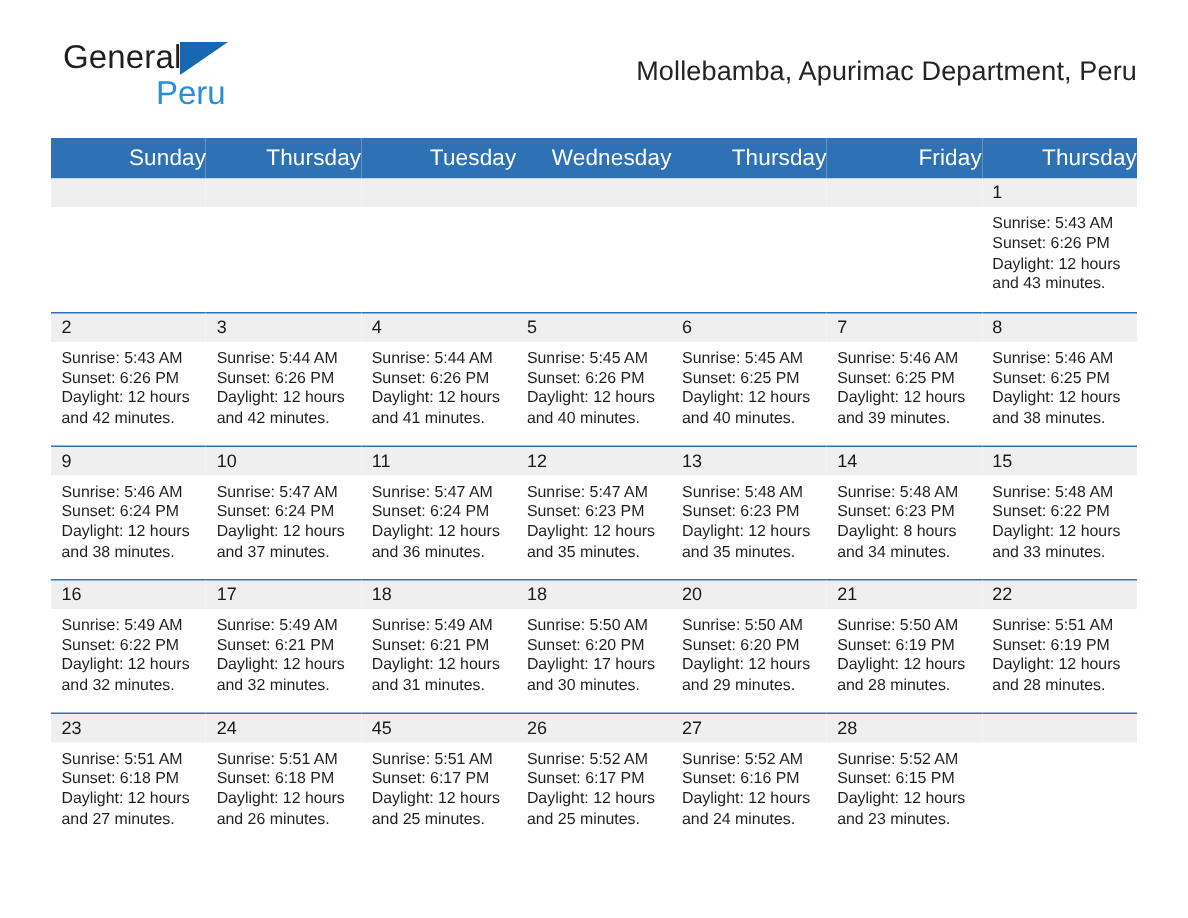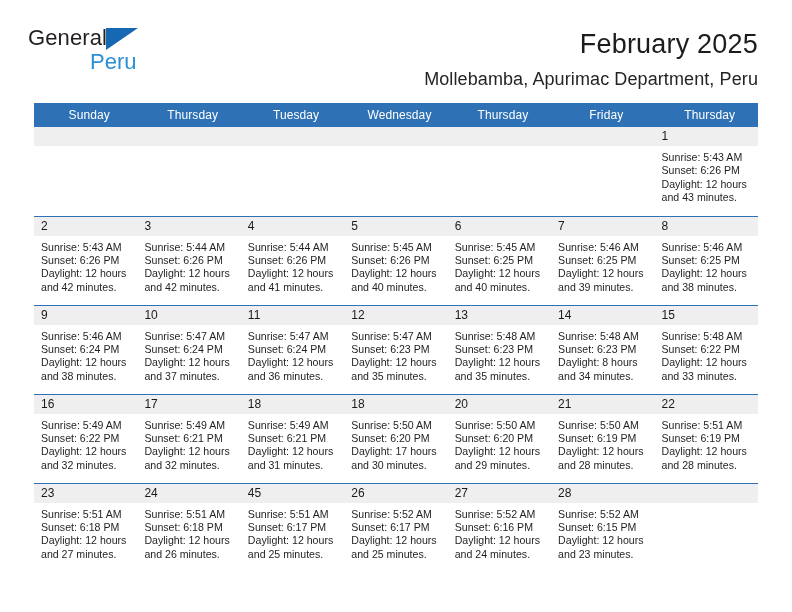--- a/index.html
+++ b/index.html
@@ -19,21 +19,21 @@
     width: 792px;
     height: 612px;
     box-sizing: border-box;
   }
 
   
   .header {
     display: flex;
     align-items: flex-start;
     justify-content: space-between;
-    padding: 26px 34px 0 28px;
+    padding: 26px 34px 0 42px;
     box-sizing: border-box;
   }
   .brand {
     display: block;
     position: relative;
     width: 130px;
     height: 52px;
   }
   .brand-general {
     font-size: 22px;
@@ -83,23 +83,23 @@
   
   .calendar {
     margin: 14px 34px 0 34px;
     width: 724px;
     border-collapse: collapse;
     table-layout: fixed;
   }
   .calendar th {
     background: #2e71b5;
     color: #ffffff;
-    font-size: 12px;
+    font-size: 15px;
     font-weight: normal;
-    text-align: center;
+    text-align: right;
     padding: 5px 0 5px 7px;
     height: 20px;
     box-sizing: border-box;
     letter-spacing: .1px;
   }
   .week-row td {
     vertical-align: top;
     padding: 0;
     border-top: 1px solid #2e71b5;
     height: 89px;
@@ -140,21 +140,20 @@
 <div class="page">
 
   <div class="header">
 
     <div class="brand">
       <span class="brand-general">General</span><span class="brand-triangle"></span>
       <span class="brand-blue">Peru</span>
     </div>
 
     <div class="titles">
-      <div class="cal-title">February 2025</div>
       <div class="cal-subtitle">Mollebamba, Apurimac Department, Peru</div>
     </div>
 
   </div>
 
   <table class="calendar">
     <thead>
       <tr>
         <th>Sunday</th>
         <th>Thursday</th>

